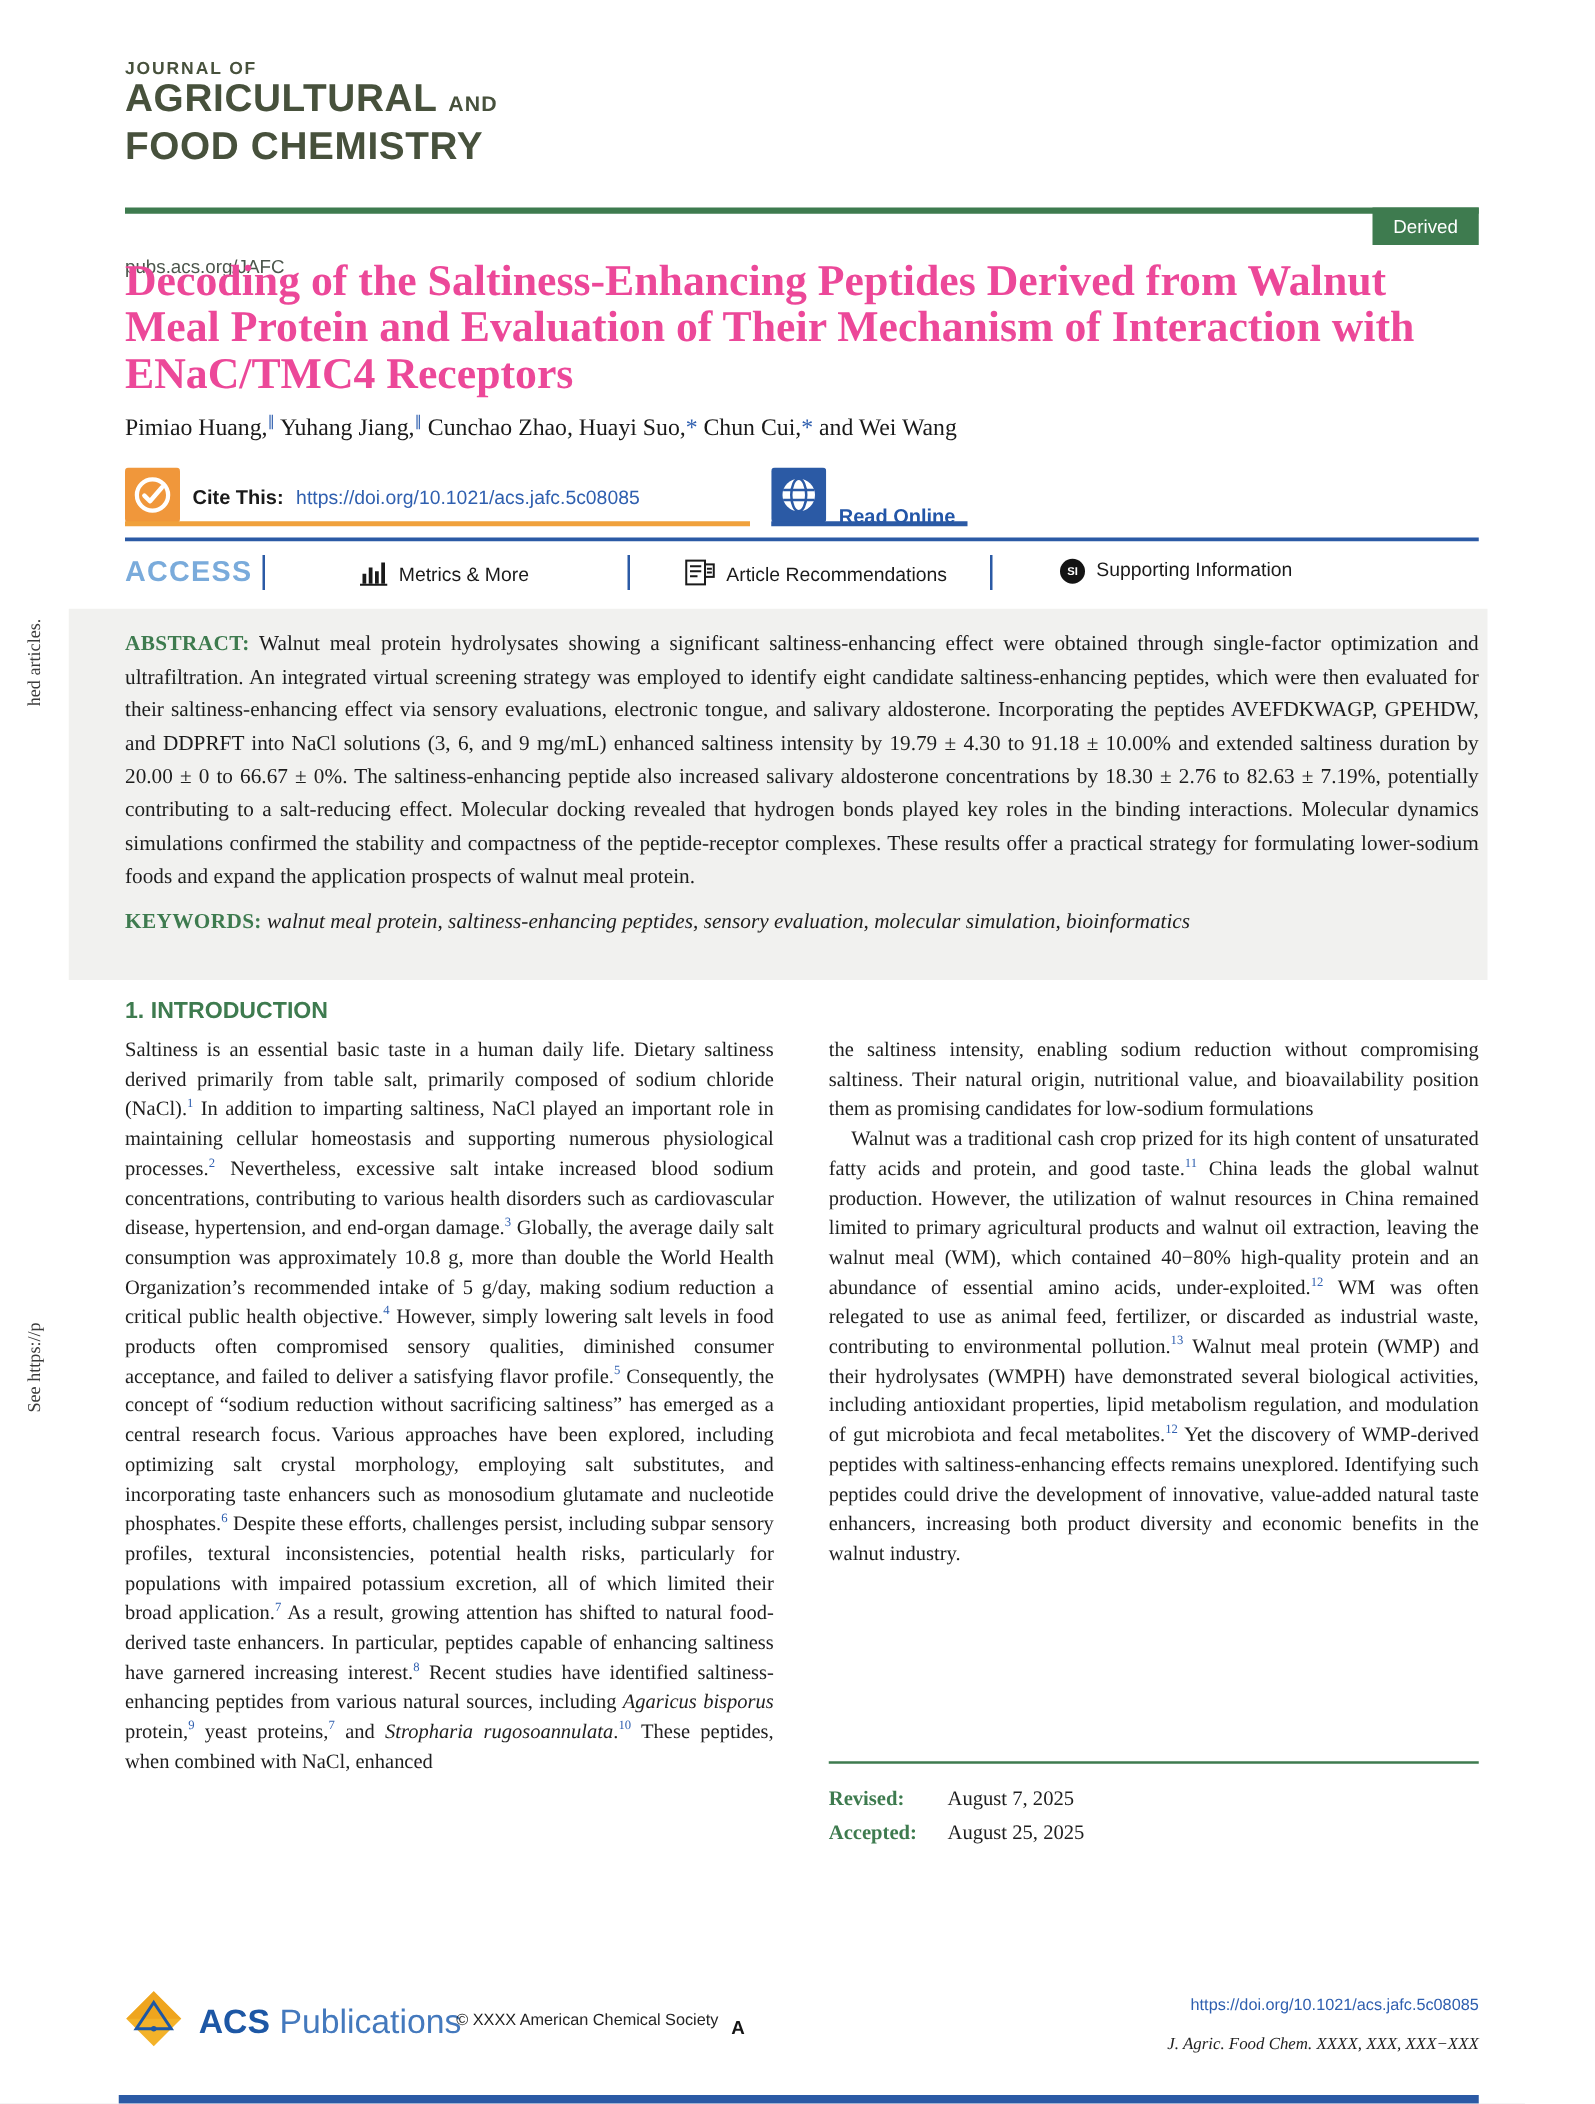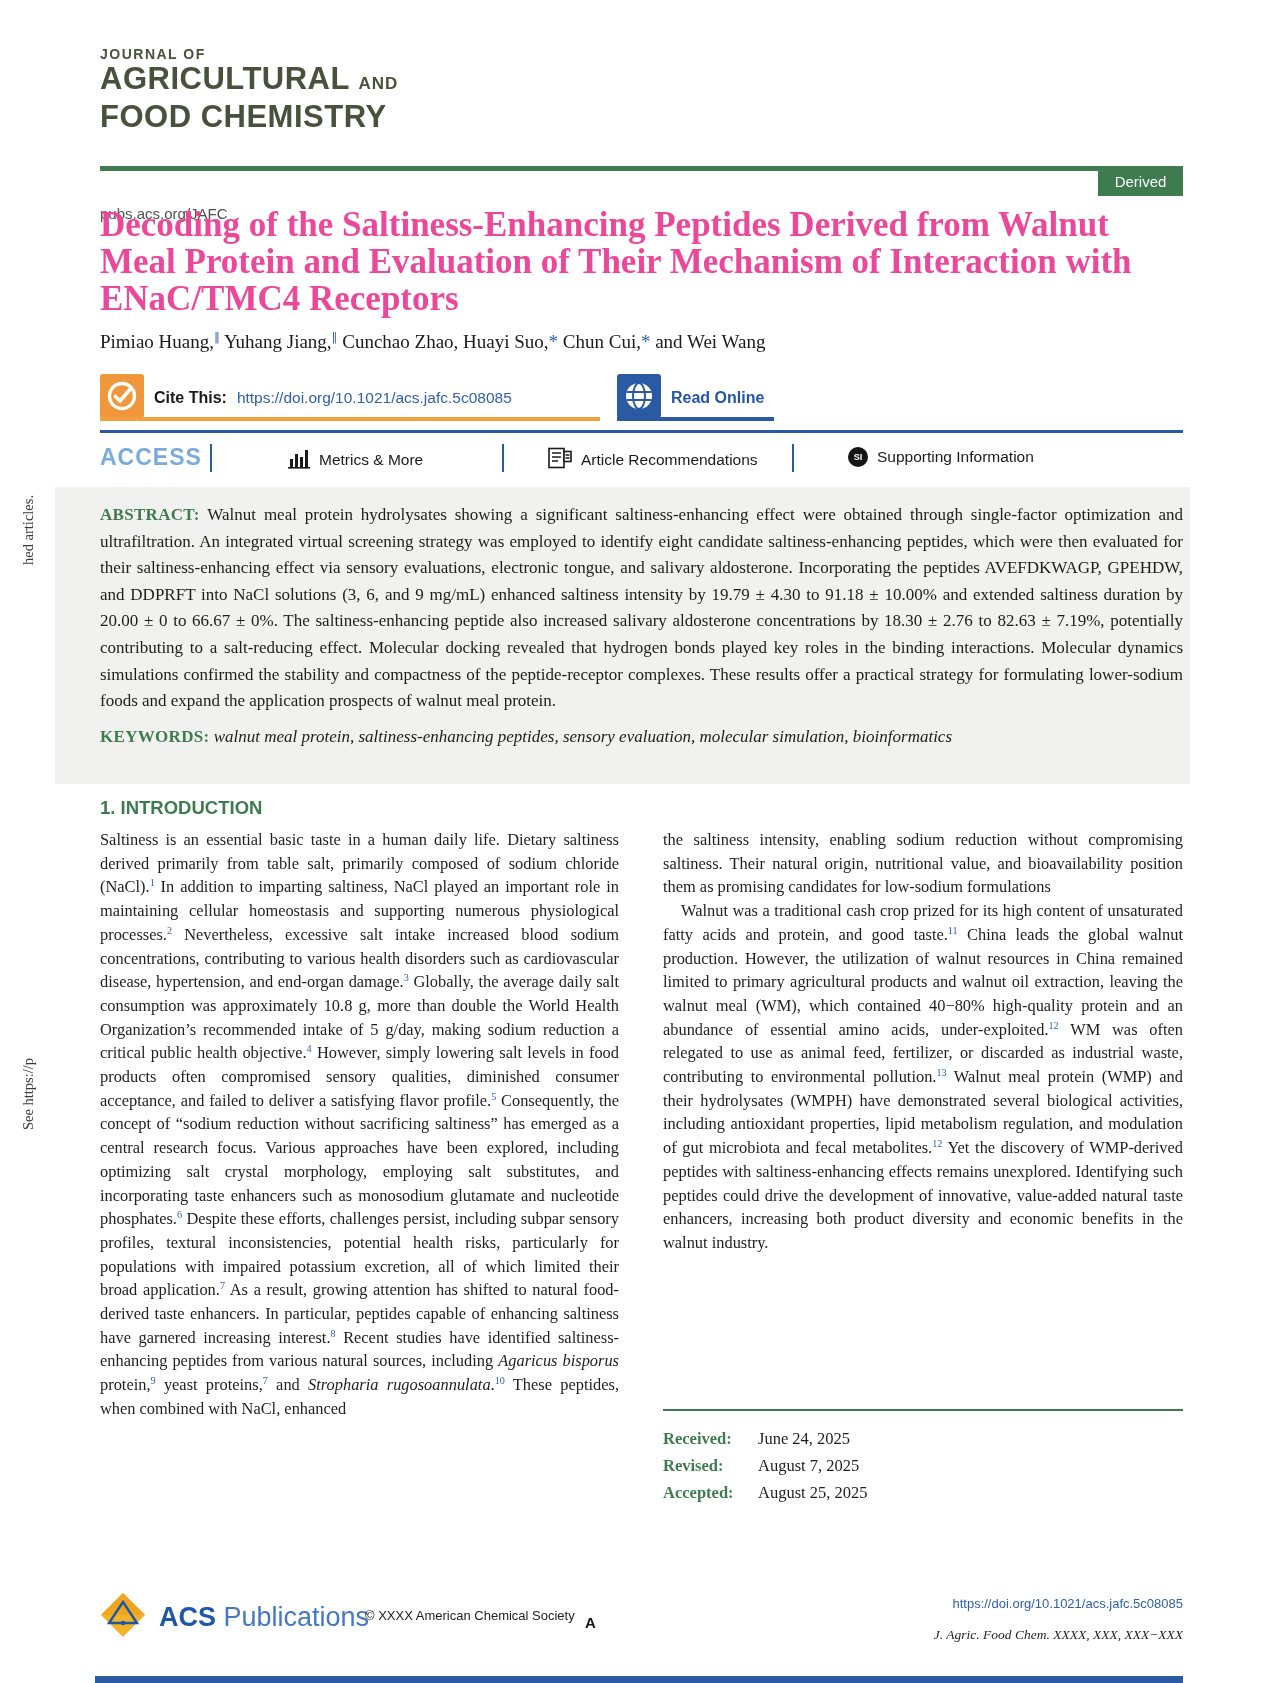--- a/index.html
+++ b/index.html
@@ -29,21 +29,21 @@
   
   .title{position:absolute;left:100px;top:206px;width:1083px;margin:0;
          font-family:Liberation Serif, serif;font-weight:bold;font-size:35px;line-height:37px;color:#ec4899;}
   .authors{position:absolute;left:100px;top:330px;width:1083px;font-size:19px;color:#1a1a1a;}
   .authors sup{color:#2f5faf;font-size:0.62em;}
   .authors .mark{color:#2f5faf;}
 
   
   .cite-row{position:absolute;left:100px;top:374px;width:1083px;height:48px;font-family:"Liberation Sans",sans-serif;}
   .cite-box{position:absolute;left:0;top:0;display:flex;align-items:center;gap:10px;}
-  .read-box{position:absolute;left:517px;top:0;display:flex;align-items:center;gap:10px;}
+  .read-box{position:absolute;left:517px;top:0;display:flex;align-items:flex-end;gap:10px;}
   .cite-label{font-weight:bold;font-size:16px;color:#1a1a1a;}
   .cite-link{font-size:15.5px;color:#2f5faf;text-decoration:none;}
   .read-label{font-weight:bold;font-size:16px;color:#2356a8;text-decoration:none;}
   .cite-underline{position:absolute;left:0;top:43px;width:500px;height:4px;background:#f0a13c;}
   .read-underline{position:absolute;left:517px;top:43px;width:157px;height:4px;background:#2b5aa5;}
 
   
   .access-rule{position:absolute;left:100px;top:430px;width:1083px;height:3px;background:#2b5aa5;}
   .access-row{position:absolute;left:100px;top:441px;width:1083px;height:36px;font-family:Liberation Sans, sans-serif;}
   .access-label{position:absolute;left:0;top:3px;font-size:23px;font-weight:bold;color:#7aabdb;letter-spacing:1px;text-decoration:none;}
@@ -190,24 +190,20 @@
     <h2 class="sec-head">1. INTRODUCTION</h2>
     <p class="body-text">Saltiness is an essential basic taste in a human daily life. Dietary saltiness derived primarily from table salt, primarily composed of sodium chloride (NaCl).<sup>1</sup> In addition to imparting saltiness, NaCl played an important role in maintaining cellular homeostasis and supporting numerous physiological processes.<sup>2</sup> Nevertheless, excessive salt intake increased blood sodium concentrations, contributing to various health disorders such as cardiovascular disease, hypertension, and end-organ damage.<sup>3</sup> Globally, the average daily salt consumption was approximately 10.8 g, more than double the World Health Organization’s recommended intake of 5 g/day, making sodium reduction a critical public health objective.<sup>4</sup> However, simply lowering salt levels in food products often compromised sensory qualities, diminished consumer acceptance, and failed to deliver a satisfying flavor profile.<sup>5</sup> Consequently, the concept of “sodium reduction without sacrificing saltiness” has emerged as a central research focus. Various approaches have been explored, including optimizing salt crystal morphology, employing salt substitutes, and incorporating taste enhancers such as monosodium glutamate and nucleotide phosphates.<sup>6</sup> Despite these efforts, challenges persist, including subpar sensory profiles, textural inconsistencies, potential health risks, particularly for populations with impaired potassium excretion, all of which limited their broad application.<sup>7</sup> As a result, growing attention has shifted to natural food-derived taste enhancers. In particular, peptides capable of enhancing saltiness have garnered increasing interest.<sup>8</sup> Recent studies have identified saltiness-enhancing peptides from various natural sources, including <i>Agaricus bisporus</i> protein,<sup>9</sup> yeast proteins,<sup>7</sup> and <i>Stropharia rugosoannulata</i>.<sup>10</sup> These peptides, when combined with NaCl, enhanced</p>
   </section>
 
   <section class="col col-right">
     <p class="body-text first">the saltiness intensity, enabling sodium reduction without compromising saltiness. Their natural origin, nutritional value, and bioavailability position them as promising candidates for low-sodium formulations</p>
     <p class="body-text indent">Walnut was a traditional cash crop prized for its high content of unsaturated fatty acids and protein, and good taste.<sup>11</sup> China leads the global walnut production. However, the utilization of walnut resources in China remained limited to primary agricultural products and walnut oil extraction, leaving the walnut meal (WM), which contained 40−80% high-quality protein and an abundance of essential amino acids, under-exploited.<sup>12</sup> WM was often relegated to use as animal feed, fertilizer, or discarded as industrial waste, contributing to environmental pollution.<sup>13</sup> Walnut meal protein (WMP) and their hydrolysates (WMPH) have demonstrated several biological activities, including antioxidant properties, lipid metabolism regulation, and modulation of gut microbiota and fecal metabolites.<sup>12</sup> Yet the discovery of WMP-derived peptides with saltiness-enhancing effects remains unexplored. Identifying such peptides could drive the development of innovative, value-added natural taste enhancers, increasing both product diversity and economic benefits in the walnut industry.</p>
     <div class="dates-block">
       <div class="dates-rule"></div>
       <div class="date-row">
-        <span class="date-label">Received:</span>
-        <span class="date-value">June 24, 2025</span>
-      </div>
-      <div class="date-row">
         <span class="date-label">Revised:</span>
         <span class="date-value">August 7, 2025</span>
       </div>
       <div class="date-row">
         <span class="date-label">Accepted:</span>
         <span class="date-value">August 25, 2025</span>
       </div>
     </div>
   </section>
 

